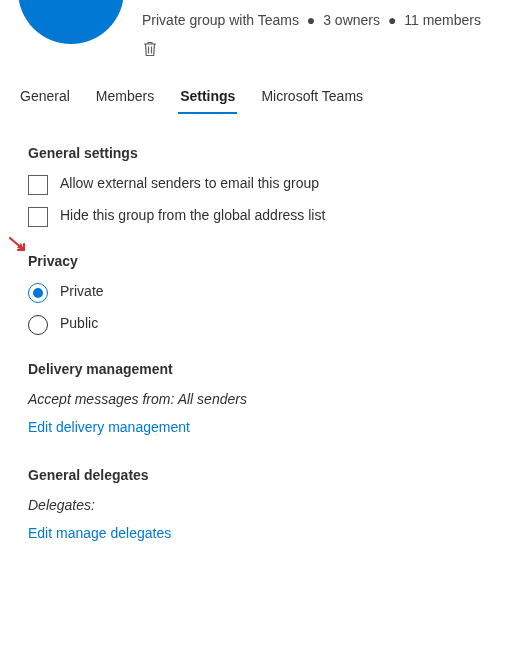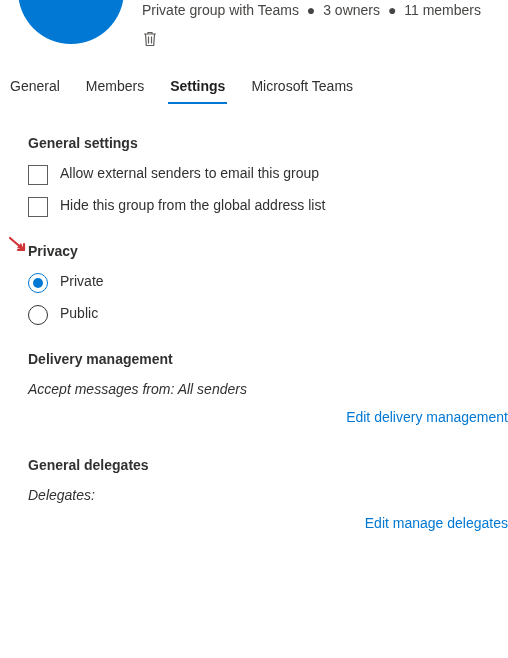--- a/index.html
+++ b/index.html
@@ -26,21 +26,21 @@
       font-size: 48px;
       font-weight: 400;
       display: flex;
       align-items: center;
       justify-content: center;
       margin-top: -62px;
       flex-shrink: 0;
     }
     .header-meta {
       padding-left: 18px;
-      padding-top: 2px;
+      padding-top: 12px;
       font-size: 14px;
       color: #484644;
     }
     .meta-line {
       margin-bottom: 12px;
     }
     .meta-dot {
       margin: 0 4px;
     }
     .trash-btn {
@@ -49,21 +49,21 @@
       height: 18px;
       align-items: center;
       justify-content: center;
       color: #605E5C;
       cursor: pointer;
     }
     .trash-btn svg { width: 14px; height: 16px; }
     .tabs {
       display: flex;
       border-bottom: 1px solid #fff;
-      padding-left: 8px;
+      padding-left: 18px;
       gap: 22px;
     }
     .tab {
       padding: 8px 2px 10px;
       cursor: pointer;
       color: #323130;
       position: relative;
     }
     .tab.active {
       color: #201F1E;
@@ -126,21 +126,20 @@
     .info-line {
       font-size: 14px;
       color: #323130;
       margin-bottom: 12px;
       font-style: italic;
     }
     .link {
       color: #0078D4;
       cursor: pointer;
       font-size: 14px;
-      text-align: right;
     }
     .arrow {
       position: absolute;
       left: 8px;
       top: 236px;
       width: 20px;
       height: 20px;
       pointer-events: none;
     }
     .sep-gap { height: 6px; }

